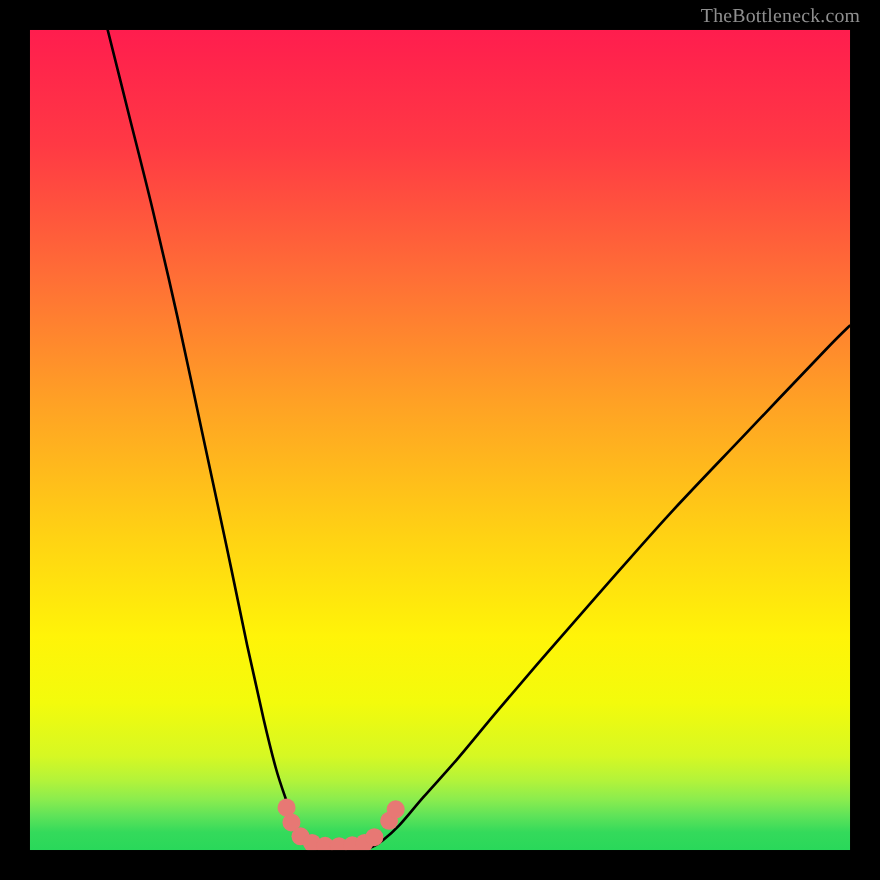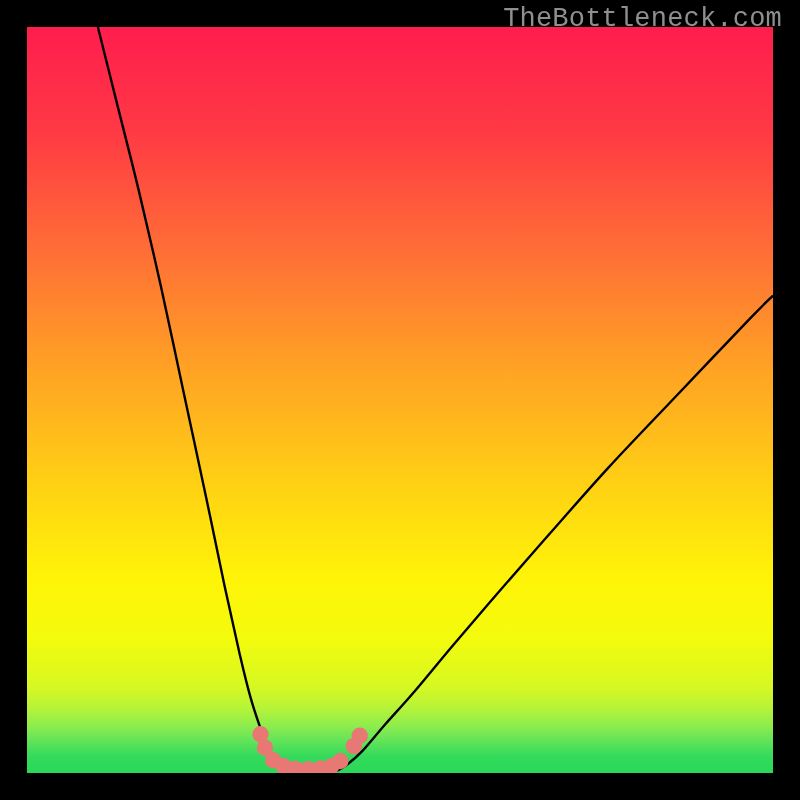--- a/index.html
+++ b/index.html
@@ -23,22 +23,22 @@
     left: 27px;
     top: 27px;
     width: 746px;
     height: 746px;
     overflow: hidden;
   }
   .watermark {
     position: absolute;
     top: 4px;
     right: 18px;
-    font-family: Liberation Mono, monospace;
-    font-size: 27px;
+    font-family: Liberation Serif, serif;
+    font-size: 18px;
     color: #8f8f8f;
     font-weight: 400;
     letter-spacing: 0.2px;
   }
 </style>
 </head>
 <body>
 
 <div class="frame">
   <div class="watermark">TheBottleneck.com</div>

